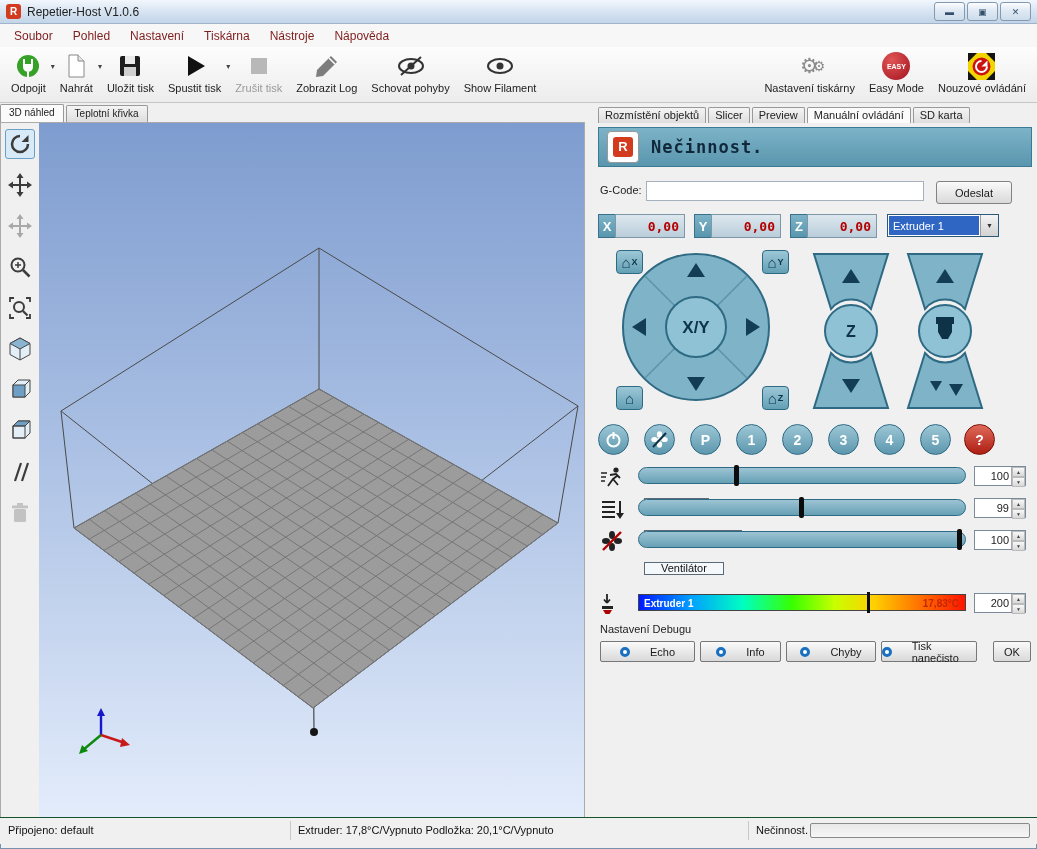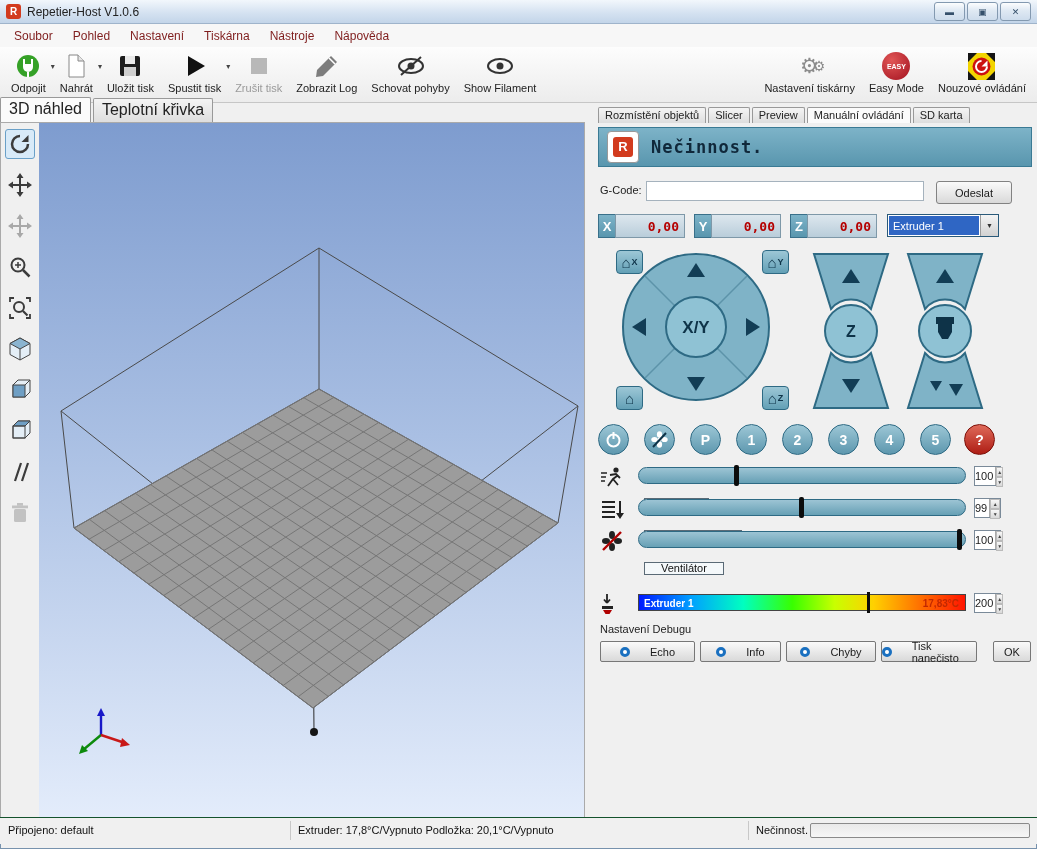--- a/index.html
+++ b/index.html
@@ -37,21 +37,21 @@
   .easy-circle{width:28px;height:28px;border-radius:50%;background:radial-gradient(circle at 35% 30%,#e05555,#a31220);
     color:#fff;font-size:7px;font-weight:bold;display:flex;align-items:center;justify-content:center;}
   .gears{color:#8c8c8c;font-size:21px;line-height:26px;letter-spacing:-6px;}
   .gears .g2{font-size:14px;vertical-align:top;}
 
   
   .main{position:absolute;left:0;top:103px;width:1037px;height:719px;background:#f0f0f0;}
 
   .left-panel{position:absolute;left:0;top:0;width:591px;height:719px;}
   .tabs-row{position:absolute;left:0;top:0;height:19px;display:flex;align-items:flex-end;}
-  .tab{display:inline-block;padding:2px 8px 3px;font-size:16px;color:#222;
+  .tab{display:inline-block;padding:2px 8px 3px;font-size:10px;color:#222;
     background:linear-gradient(#f4f4f4,#dedede);border:1px solid #999;border-bottom:none;
     border-radius:2px 2px 0 0;margin-right:2px;white-space:nowrap;}
   .tab.active{background:#fbfbfb;padding-bottom:4px;}
   .left-content{position:absolute;left:0;top:19px;width:585px;height:696px;border:1px solid #aaa;
     box-sizing:border-box;background:#f0f0f0;}
   .tool-strip{position:absolute;left:0;top:0;width:38px;height:100%;background:#f0f0f0;
     display:flex;flex-direction:column;align-items:center;gap:11px;padding-top:6px;box-sizing:border-box;}
   .strip-btn{width:30px;height:30px;display:flex;align-items:center;justify-content:center;}
   .strip-btn.selected{border:1px solid #6aa0c8;background:#d8eaf8;border-radius:3px;box-sizing:border-box;}
   .viewport{position:absolute;left:38px;top:0;width:545px;height:694px;
@@ -114,21 +114,21 @@
     border-radius:9px;background:linear-gradient(#9cc4d4,#67a0b5);box-sizing:border-box;}
   .slider-label{position:absolute;left:5px;top:2px;height:11px;line-height:11px;padding:0 16px;
     background:#f4f8fa;border:1px solid #5a6a76;font-size:11px;color:#111;white-space:nowrap;margin-top:28px;}
   .slider-handle{position:absolute;top:-3px;width:5px;height:21px;background:#0c0c0c;border-radius:2px;}
   .tempbar{position:absolute;left:44px;top:1px;width:328px;height:17px;border:1px solid #444;
     box-sizing:border-box;
     background:linear-gradient(90deg,#0018ff 0%,#00a0ff 16%,#00ffc0 32%,#38ff00 47%,#c8ff00 60%,#ffd000 72%,#ff7800 85%,#ff1400 100%);}
   .temp-label{position:absolute;left:5px;top:3px;font-size:10px;font-weight:bold;color:#fff;white-space:nowrap;}
   .temp-value{position:absolute;right:6px;top:3px;font-size:10px;font-weight:bold;color:#c22800;}
   .temp-marker{position:absolute;top:-3px;width:3px;height:21px;background:#0c0c0c;}
-  .spinner{position:absolute;left:380px;top:0;width:27px;height:20px;border:1px solid #7a8a99;
+  .spinner{position:absolute;left:380px;top:0;width:52px;height:20px;border:1px solid #7a8a99;
     background:#fff;box-sizing:border-box;display:flex;}
   .spin-val{flex:1;font-size:11px;text-align:right;padding:3px 2px 0 0;}
   .spin-btns{display:flex;flex-direction:column;width:13px;border-left:1px solid #aaa;}
   .spin-up,.spin-down{flex:1;font-size:5px;line-height:8px;text-align:center;
     background:linear-gradient(#f8f8f8,#d8d8d8);border:1px solid #bbb;color:#444;box-sizing:border-box;}
 
   .debug-title{position:absolute;left:6px;top:520px;font-size:11px;color:#222;}
   .dbg-btn{position:absolute;top:538px;height:21px;background:linear-gradient(#fafafa,#d9d9d9);
     border:1px solid #777;border-radius:2px;box-sizing:border-box;display:flex;align-items:center;
     justify-content:center;gap:20px;font-size:11px;}

